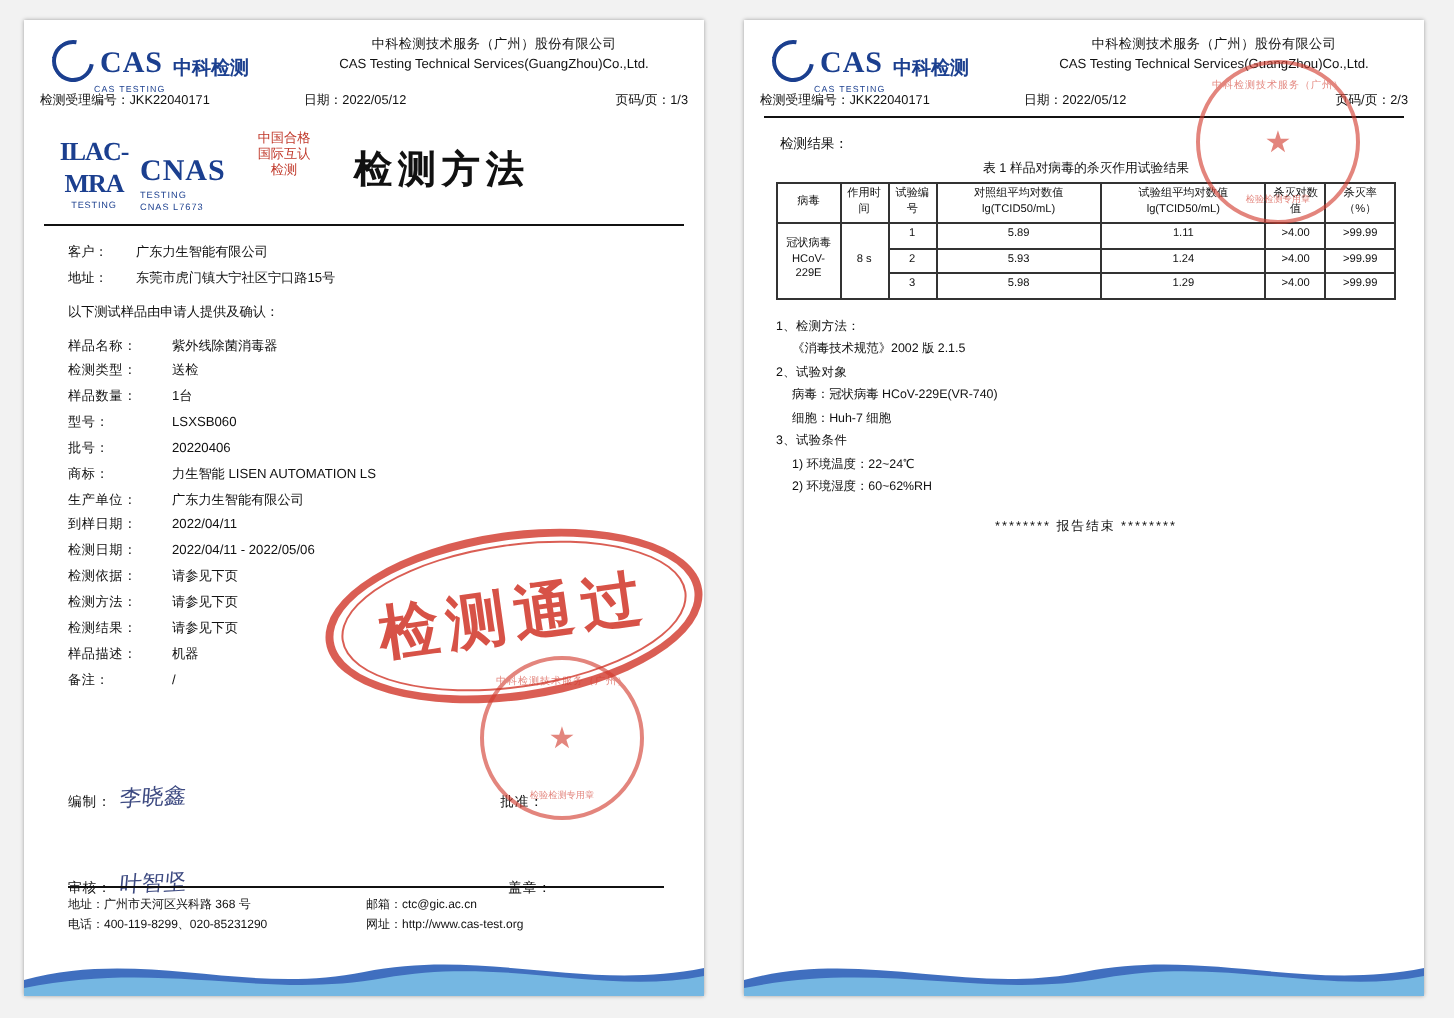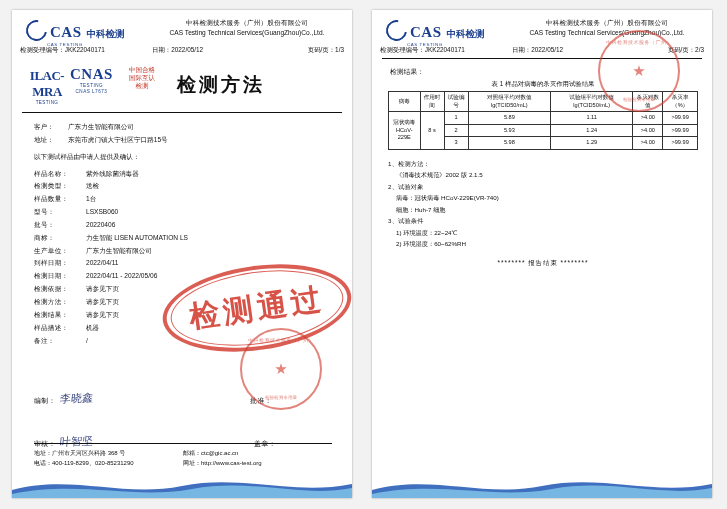--- a/index.html
+++ b/index.html
@@ -134,22 +134,22 @@
     font-family: "Liberation Serif", serif;
   }
   .ilac-sub {
     font-size: 4.6px;
     color: #1b3f8f;
     letter-spacing: 0.4px;
   }
   .cnas {
     position: absolute;
     left: 58px;
-    top: 0px;
-    text-align: center;
+    top: 12px;
+    text-align: left;
   }
   .cnas-main {
     font-size: 15px;
     font-weight: bold;
     color: #1b3f8f;
     font-family: "Liberation Serif", serif;
     letter-spacing: 0.5px;
   }
   .cnas-lines {
     font-size: 4.6px;

